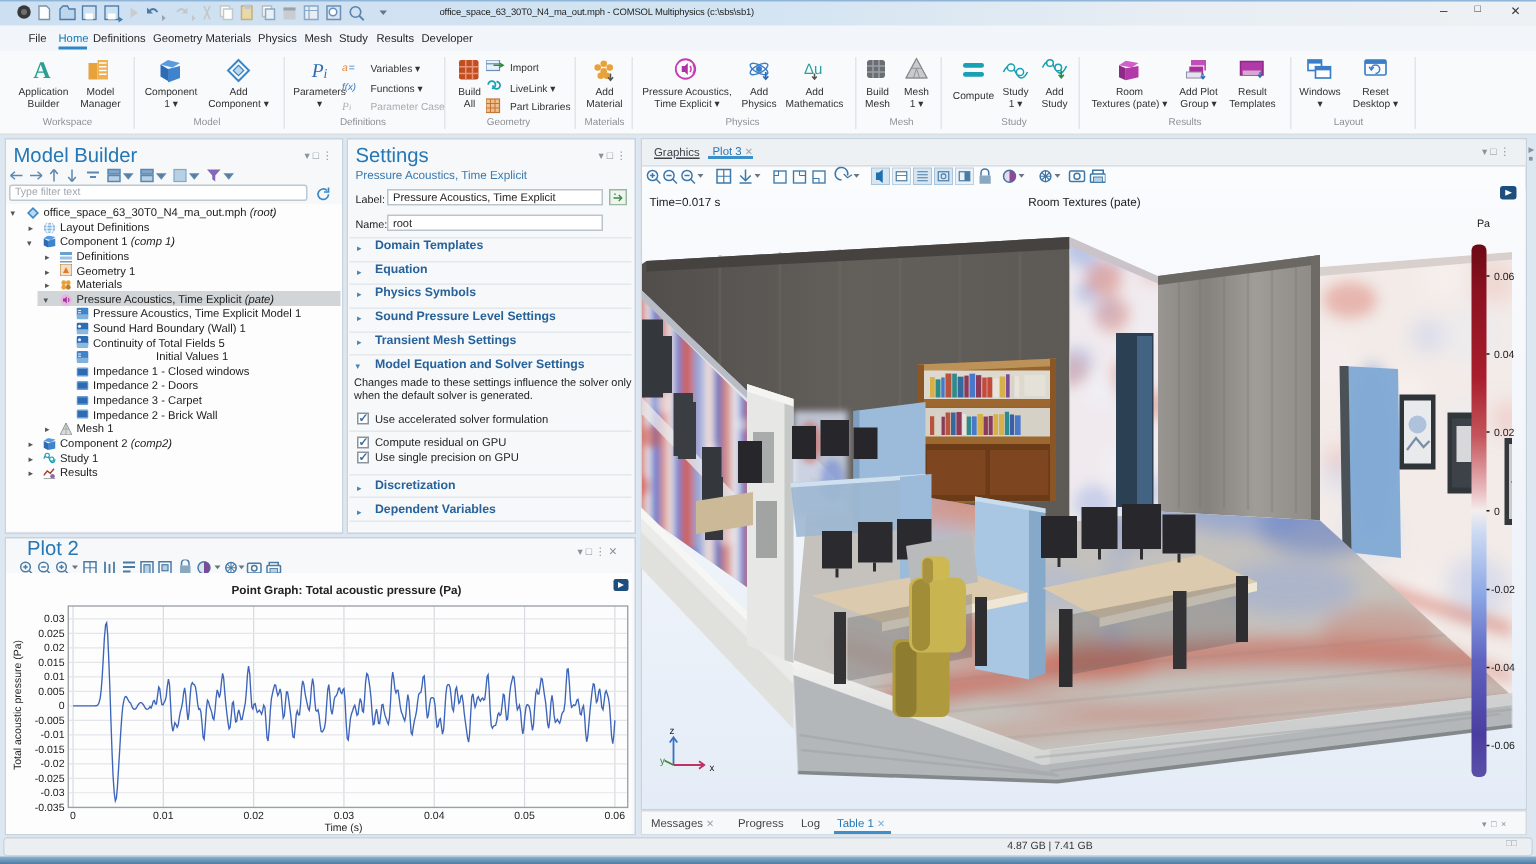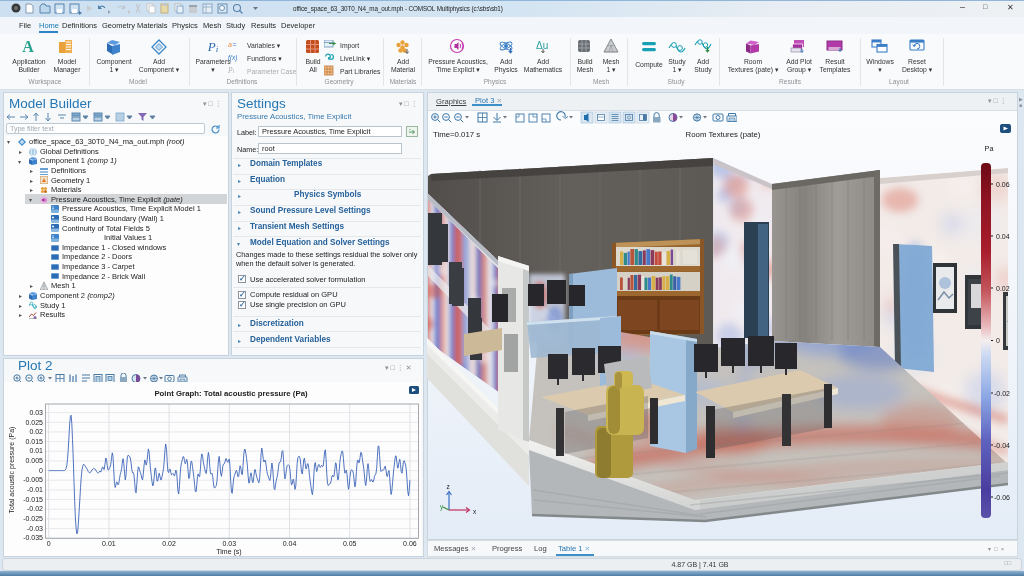--- a/index.html
+++ b/index.html
@@ -324,21 +324,21 @@
       <path d="M4 0l4 4-4 4-4-4z" fill="#3a87c8"></path>
       <path d="M4 1.5L6.5 4 4 6.5 1.5 4z" fill="#bcd8ee"></path>
     </svg>
 <div class="trow" style="left:29px;top:137.2px;">office_space_63_30T0_N4_ma_out.mph <i>(root)</i></div>
 <div class="tarrow" style="left:19px;top:148.0px;">▸</div>
 <svg class="ticon" style="left:29px;top:147.6px" width="8" height="8" viewBox="0 0 8 8">
       <circle cx="4" cy="4" r="3.8" fill="#7fb2dc"></circle>
       <ellipse cx="4" cy="4" rx="1.8" ry="3.8" fill="none" stroke="#fff" stroke-width="0.7"></ellipse>
       <path d="M0.5 4h7M1 2h6M1 6h6" stroke="#fff" stroke-width="0.7" fill="none"></path>
     </svg>
-<div class="trow" style="left:40px;top:146.8px;">Global Definitions</div>
+<div class="trow" style="left:40px;top:146.8px;">Layout Definitions</div>
 <div class="tarrow" style="left:18px;top:157.6px;">▾</div>
 <svg class="ticon" style="left:29px;top:157.2px" width="8" height="8" viewBox="0 0 8 8">
       <path d="M0 2l3-2 5 1-3 2z" fill="#5a9ade"></path>
       <path d="M0 2l3 1.5V8L0 6.5z" fill="#2d6cb5"></path>
       <path d="M3 3.5l5-1.5V7L3 8z" fill="#3f83cc"></path>
     </svg>
 <div class="trow" style="left:40px;top:156.4px;">Component 1 <i>(comp 1)</i></div>
 <div class="tarrow" style="left:30px;top:167.2px;">▸</div>
 <svg class="ticon" style="left:40px;top:166.8px" width="8" height="8" viewBox="0 0 8 8">
       <rect x="0" y="1" width="8" height="2" fill="#6aa0d0"></rect>
@@ -452,31 +452,31 @@
 <div class="slab" style="left:237px;top:144.5px;">Name:</div>
 <div class="sfield" style="left:258px;top:142.5px;width:144px;height:11px;">root</div>
 <div class="sdiv" style="top:158px;"></div>
 <div class="sarr" style="left:238px;top:161px;">▸</div>
     <div class="sect" style="left:250px;top:159px;">Domain Templates</div>
 <div class="sdiv" style="top:173.5px;"></div>
 <div class="sarr" style="left:238px;top:176.7px;">▸</div>
     <div class="sect" style="left:250px;top:174.7px;">Equation</div>
 <div class="sdiv" style="top:189.2px;"></div>
 <div class="sarr" style="left:238px;top:192.4px;">▸</div>
-    <div class="sect" style="left:250px;top:190.4px;margin-left:44px;">Physics Symbols</div>
+    <div class="sect" style="left:250px;top:190.4px;">Physics Symbols</div>
 <div class="sdiv" style="top:204.9px;"></div>
 <div class="sarr" style="left:238px;top:208.1px;">▸</div>
     <div class="sect" style="left:250px;top:206.1px;">Sound Pressure Level Settings</div>
 <div class="sdiv" style="top:220.6px;"></div>
 <div class="sarr" style="left:238px;top:223.8px;">▸</div>
     <div class="sect" style="left:250px;top:221.8px;">Transient Mesh Settings</div>
 <div class="sdiv" style="top:236.3px;"></div>
 <div class="sarr" style="left:237px;top:239.5px;">▾</div>
     <div class="sect" style="left:250px;top:237.5px;">Model Equation and Solver Settings</div>
-<div class="abs" style="left:236px;top:251px;width:186px;font-size:7.3px;color:#222;line-height:8.6px;">Changes made to these settings residual the solver only when the default solver is generated.</div>
+<div class="abs" style="left:236px;top:251px;width:186px;font-size:7.3px;color:#222;line-height:8.6px;">Changes made to these settings influence the solver only when the default solver is generated.</div>
 <div class="cb" style="left:238px;top:275px;"></div>
     <div class="cbl" style="left:250px;top:274.5px;">Use accelerated solver formulation</div>
 <div class="sdiv" style="top:286.5px;"></div>
 <div class="cb" style="left:238px;top:290.5px;"></div>
     <div class="cbl" style="left:250px;top:290px;">Compute residual on GPU</div>
 <div class="cb" style="left:238px;top:300.5px;"></div>
     <div class="cbl" style="left:250px;top:300px;">Use single precision on GPU</div>
 <div class="sdiv" style="top:315.5px;"></div>
 <div class="sarr" style="left:238px;top:320.7px;">▸</div>
     <div class="sect" style="left:250px;top:318.7px;">Discretization</div>

